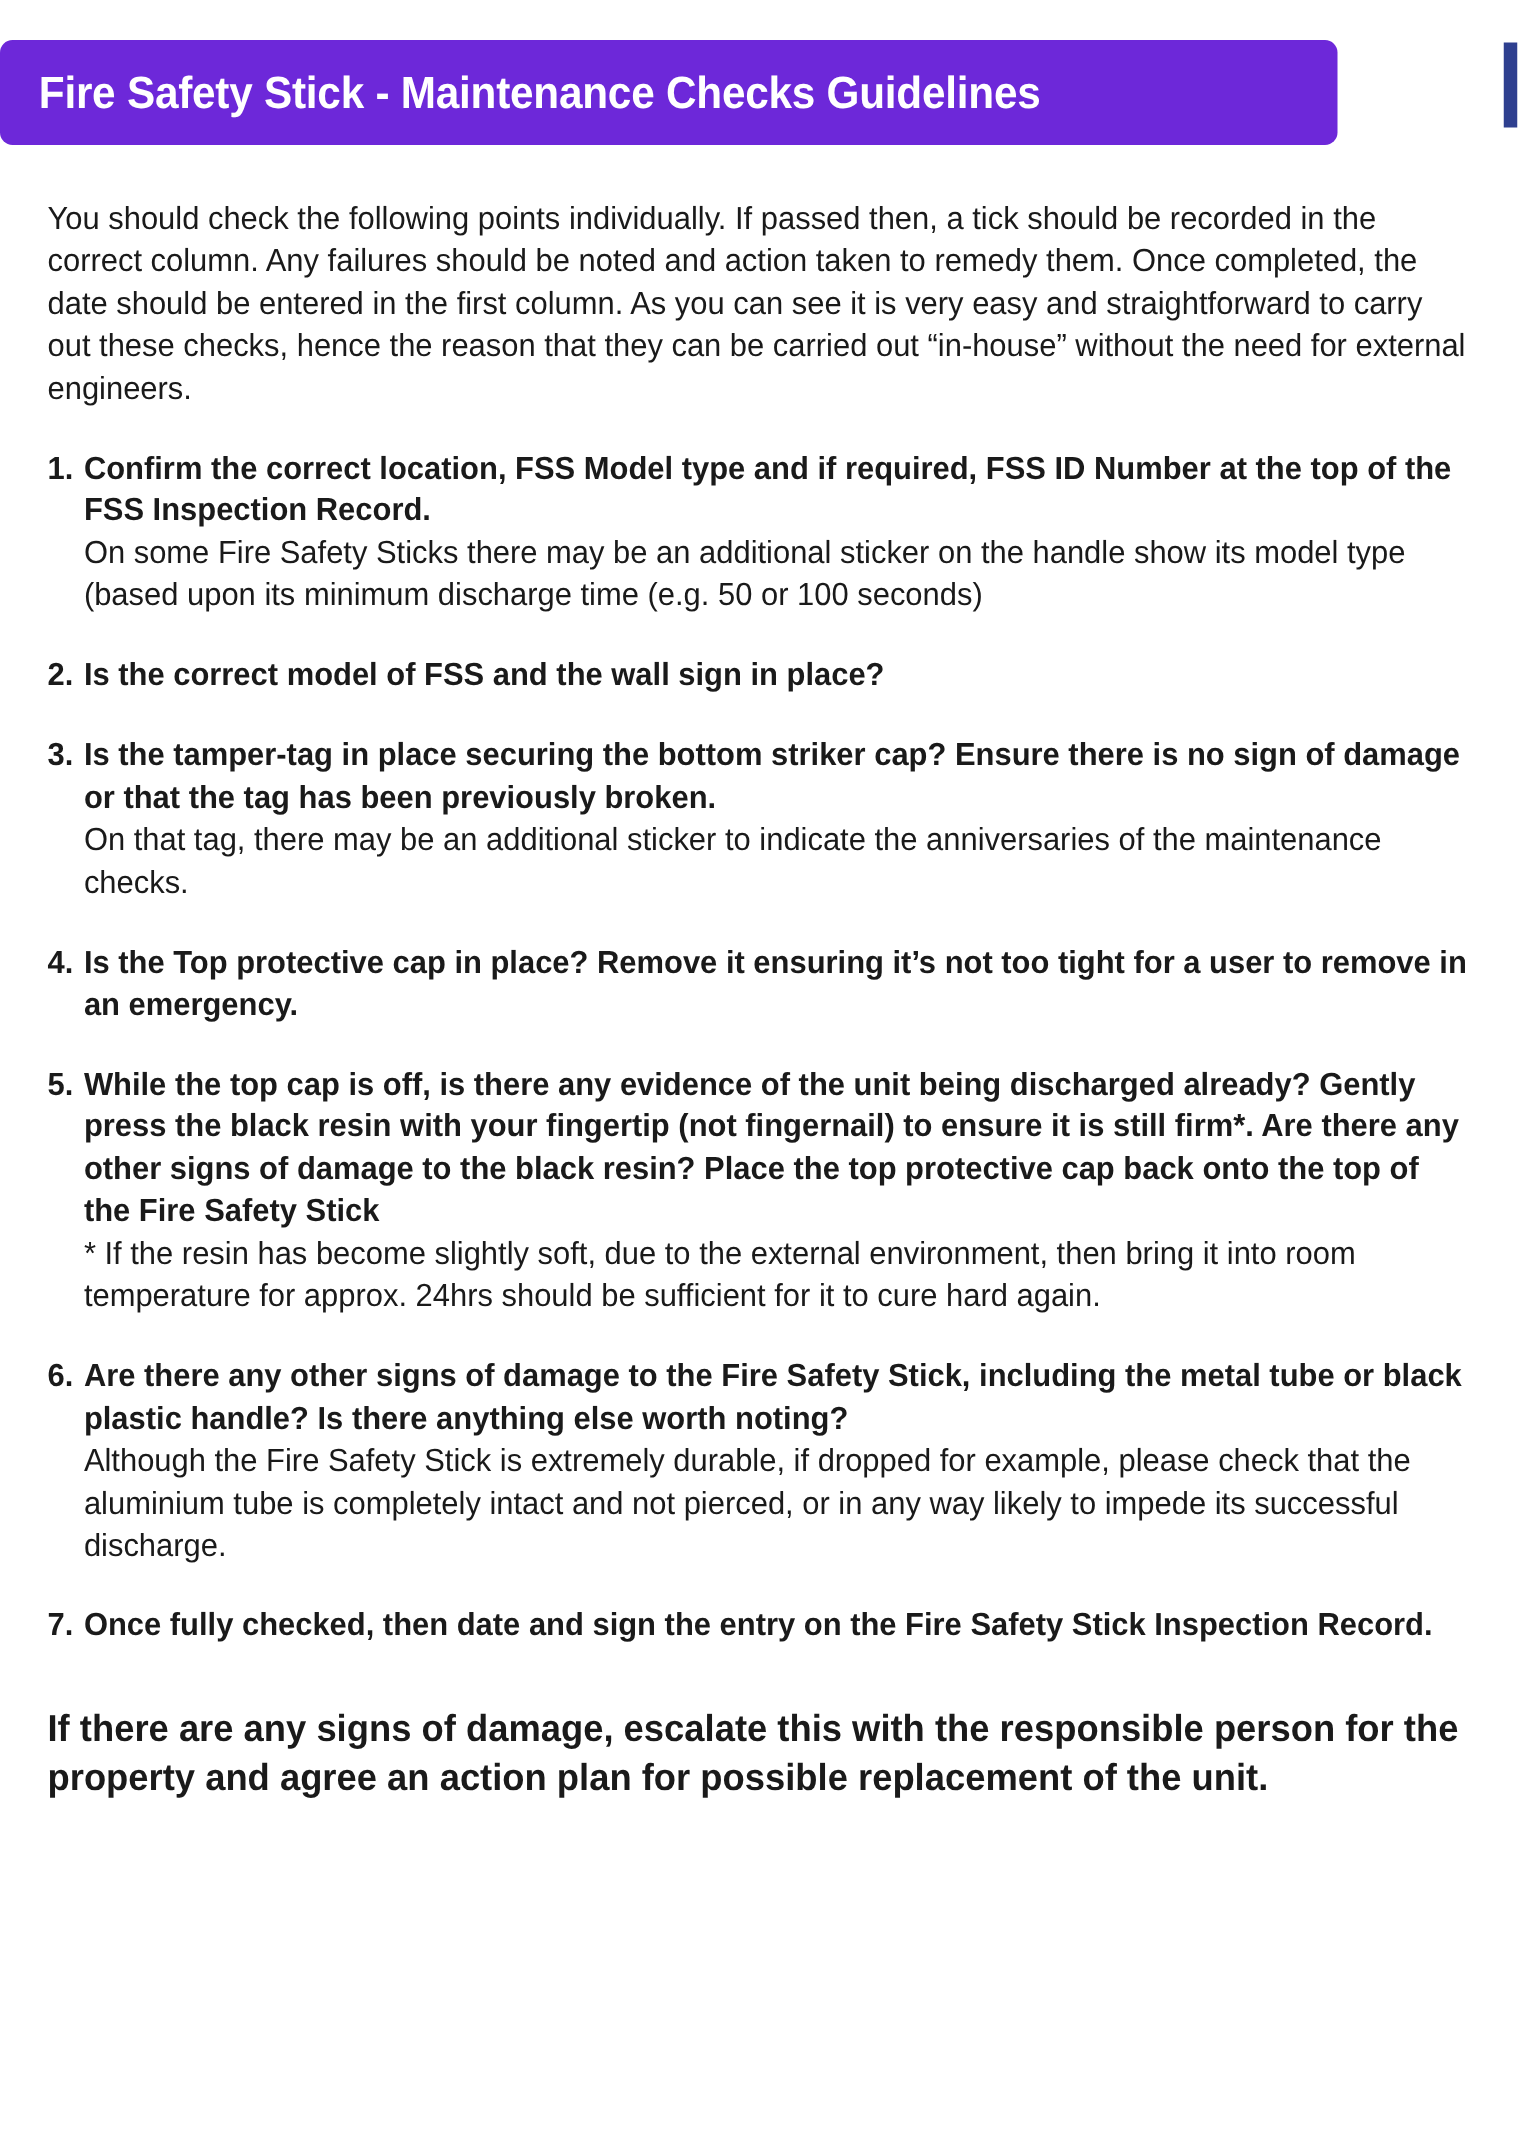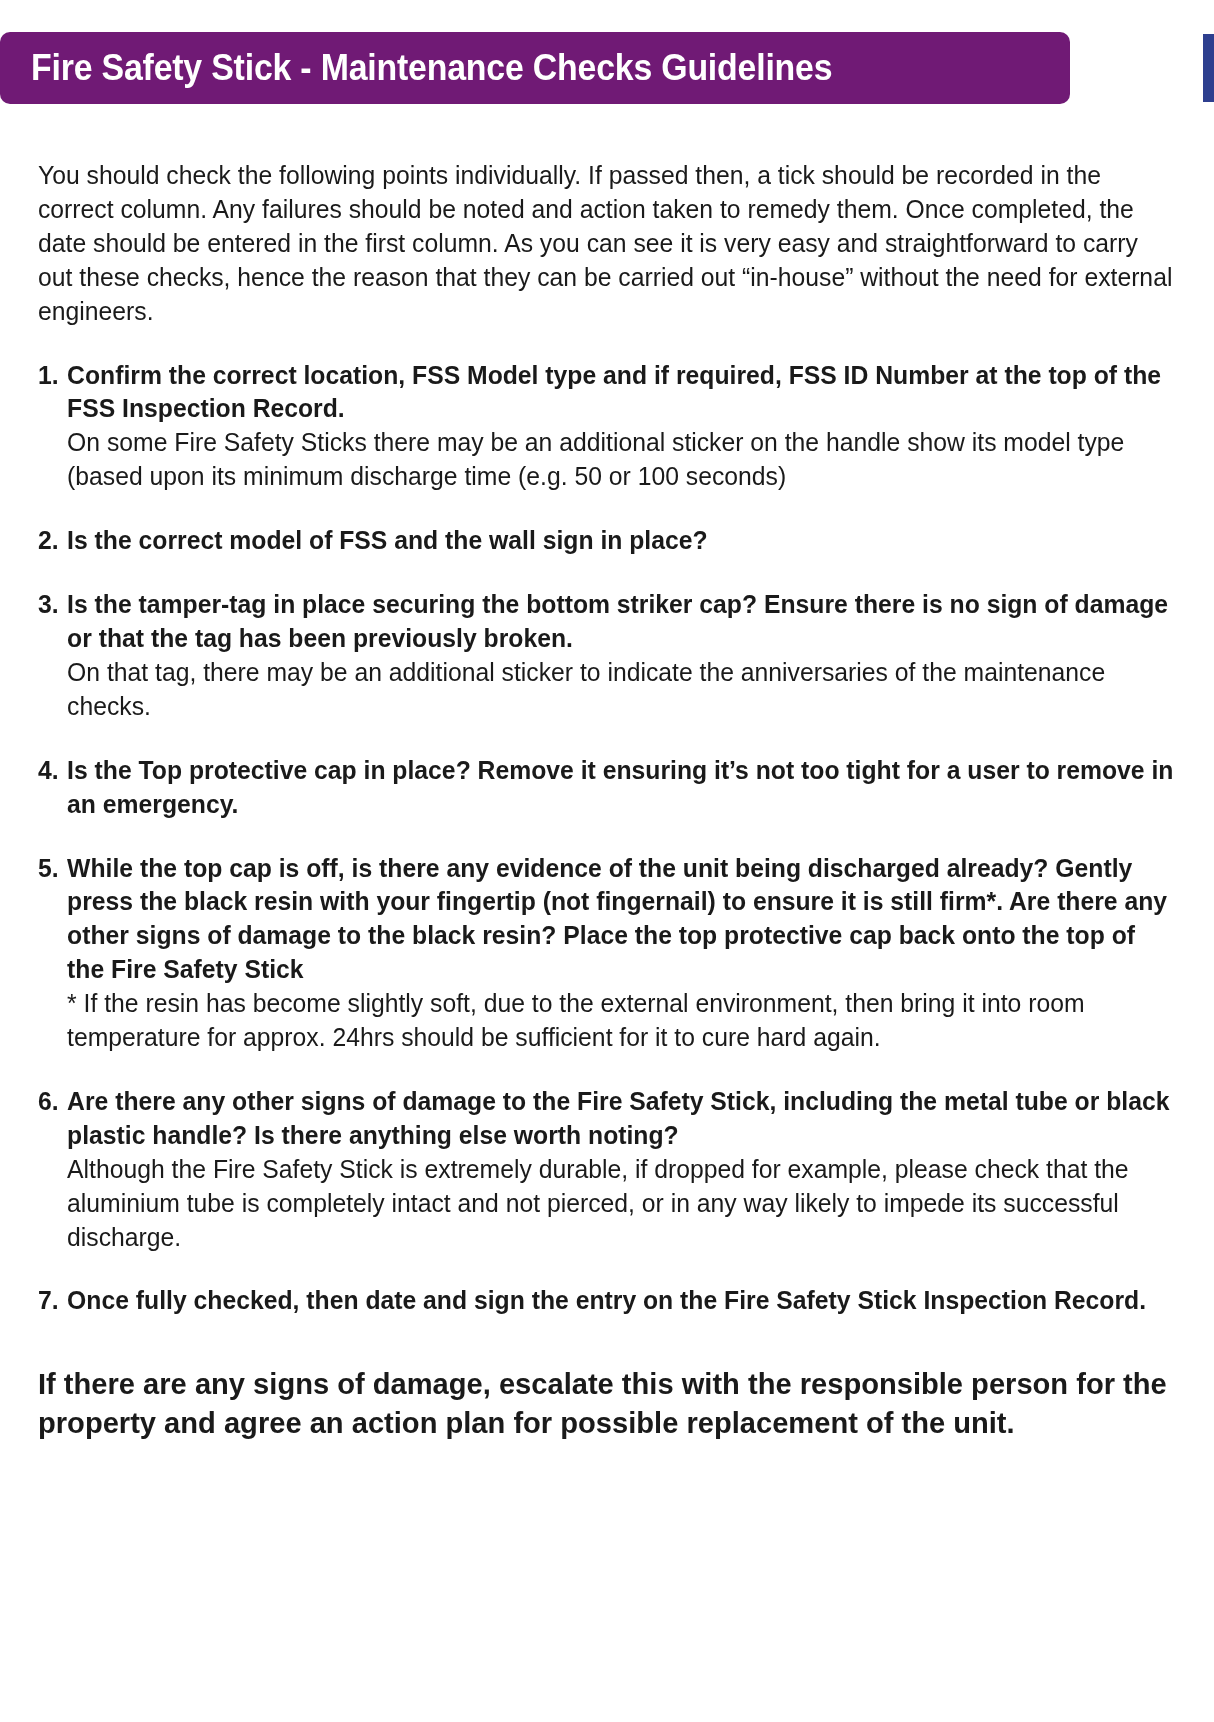--- a/index.html
+++ b/index.html
@@ -27,22 +27,22 @@
   .header-row {
     position: relative;
     height: 82px;
     margin-top: 32px;
   }
   .header-bar {
     position: absolute;
     left: 0px;
     top: 0px;
     width: 1070px;
-    height: 72px;
-    background: #701a75;
+    height: 84px;
+    background: #6d28d9;
     border-radius: 10px;
     display: flex;
     align-items: center;
   }
   .header-title {
     color: #ffffff;
     font-size: 36px;
     font-weight: bold;
     letter-spacing: -0.2px;
     padding-left: 33px;

